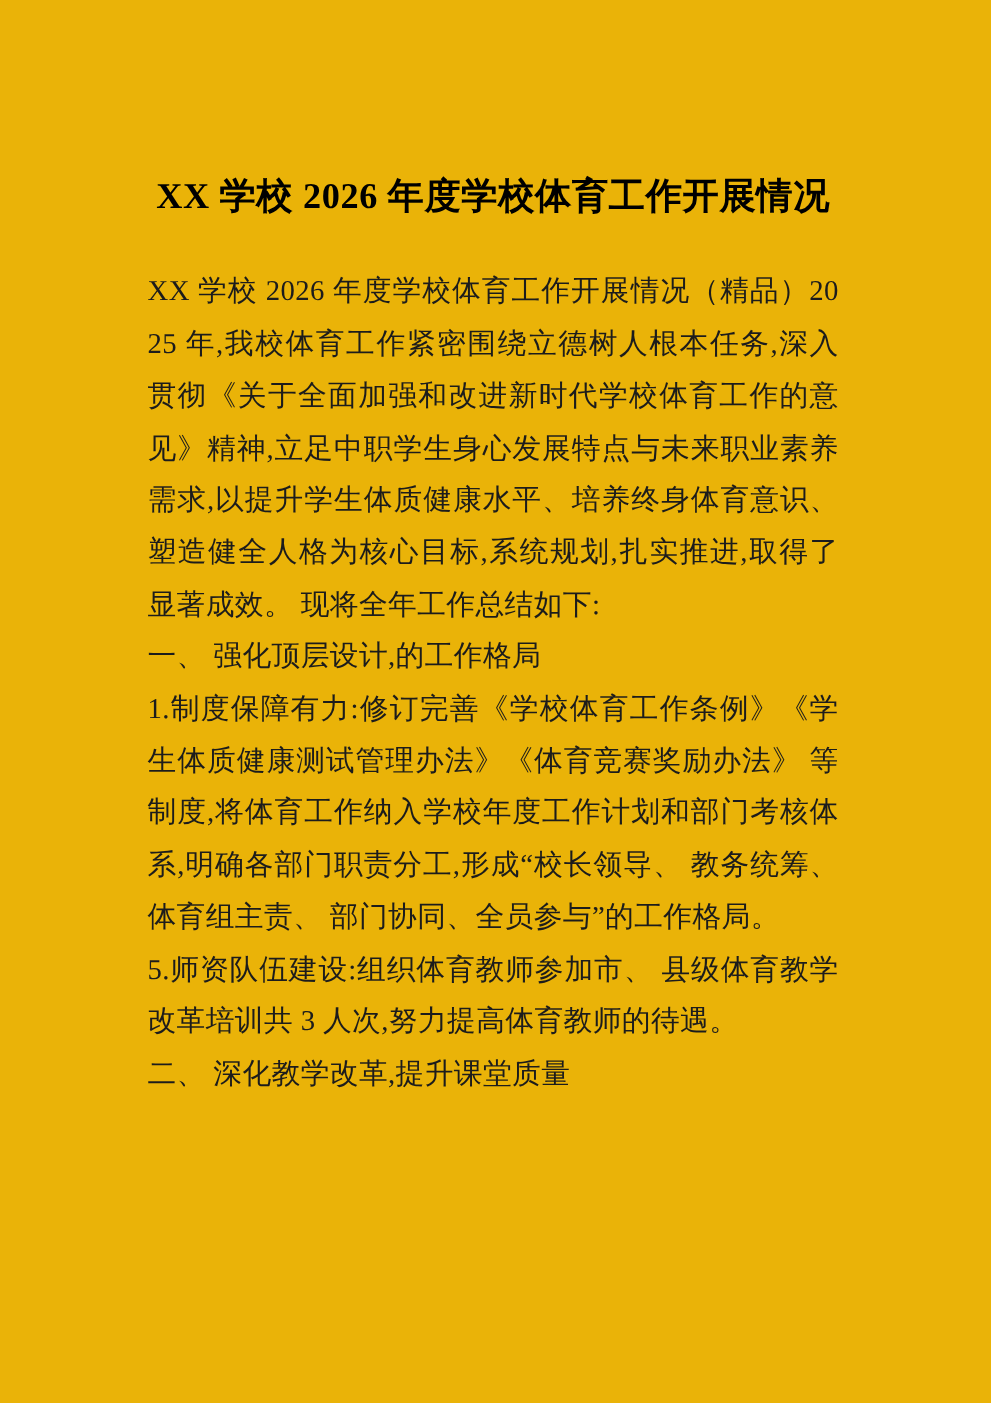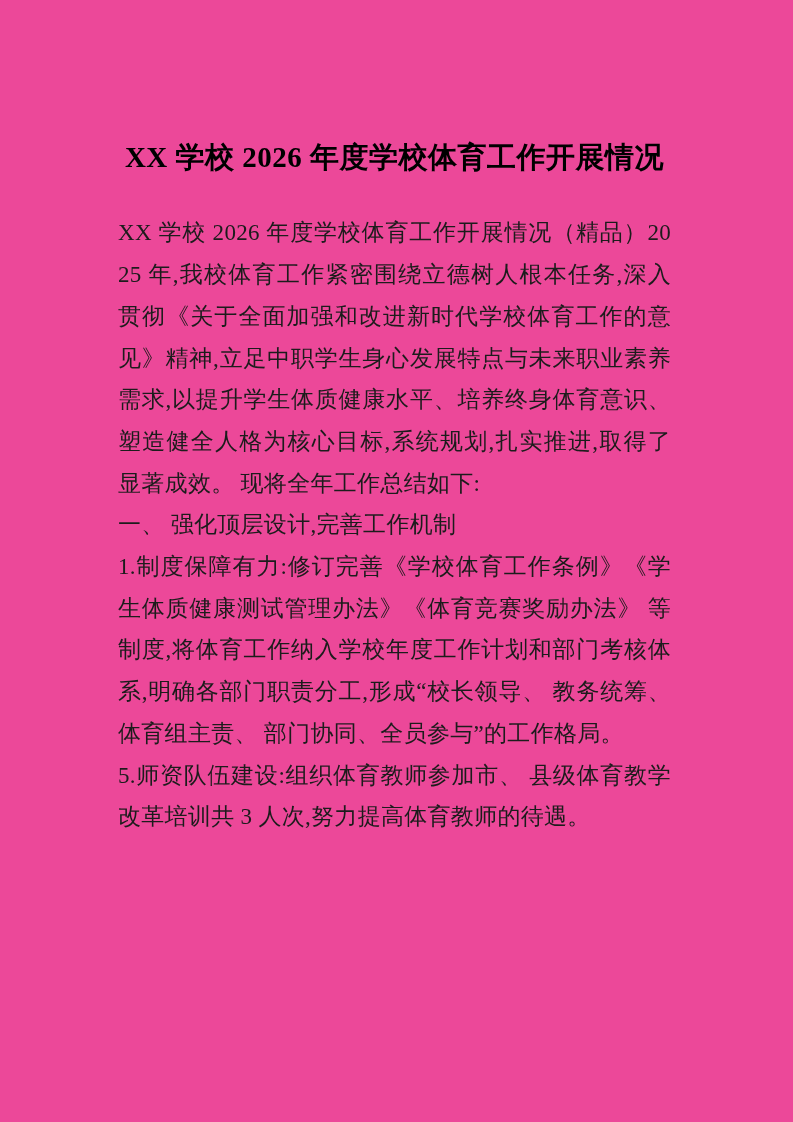--- a/index.html
+++ b/index.html
@@ -11,21 +11,21 @@
     width: 793px;
     height: 1122px;
     overflow: hidden;
     font-family: "Liberation Serif", "DejaVu Serif", serif;
     color: #1c1c1c;
   }
   .doc-page {
     box-sizing: border-box;
     width: 793px;
     height: 1122px;
-    background: #ec4899;
+    background: #eab308;
     padding: 112px 122px 0 118px;
   }
   .doc-title {
     font-size: 29px;
     line-height: 52px;
     font-weight: bold;
     text-align: center;
     color: #000000;
     letter-spacing: 0.5px;
   }
@@ -50,18 +50,19 @@
 <body>
 
 <div class="doc-page">
 
   <h1 class="doc-title">
     <span class="title-line">XX 学校 2026 年度学校体育工作开展情况</span>
   </h1>
 
   <div class="doc-body">
     <p>XX 学校 2026 年度学校体育工作开展情况（精品）2025 年,我校体育工作紧密围绕立德树人根本任务,深入贯彻《关于全面加强和改进新时代学校体育工作的意见》精神,立足中职学生身心发展特点与未来职业素养需求,以提升学生体质健康水平、培养终身体育意识、塑造健全人格为核心目标,系统规划,扎实推进,取得了显著成效。 现将全年工作总结如下:</p>
-    <p>一、 强化顶层设计,完善工作机制</p>
+    <p>一、 强化顶层设计,的工作格局</p>
     <p>1.制度保障有力:修订完善《学校体育工作条例》《学生体质健康测试管理办法》《体育竞赛奖励办法》 等制度,将体育工作纳入学校年度工作计划和部门考核体系,明确各部门职责分工,形成“校长领导、 教务统筹、 体育组主责、 部门协同、全员参与”的工作格局。</p>
     <p>5.师资队伍建设:组织体育教师参加市、 县级体育教学改革培训共 3 人次,努力提高体育教师的待遇。</p>
+    <p>二、 深化教学改革,提升课堂质量</p>
   </div>
 
 </div>
 
 </body></html>

